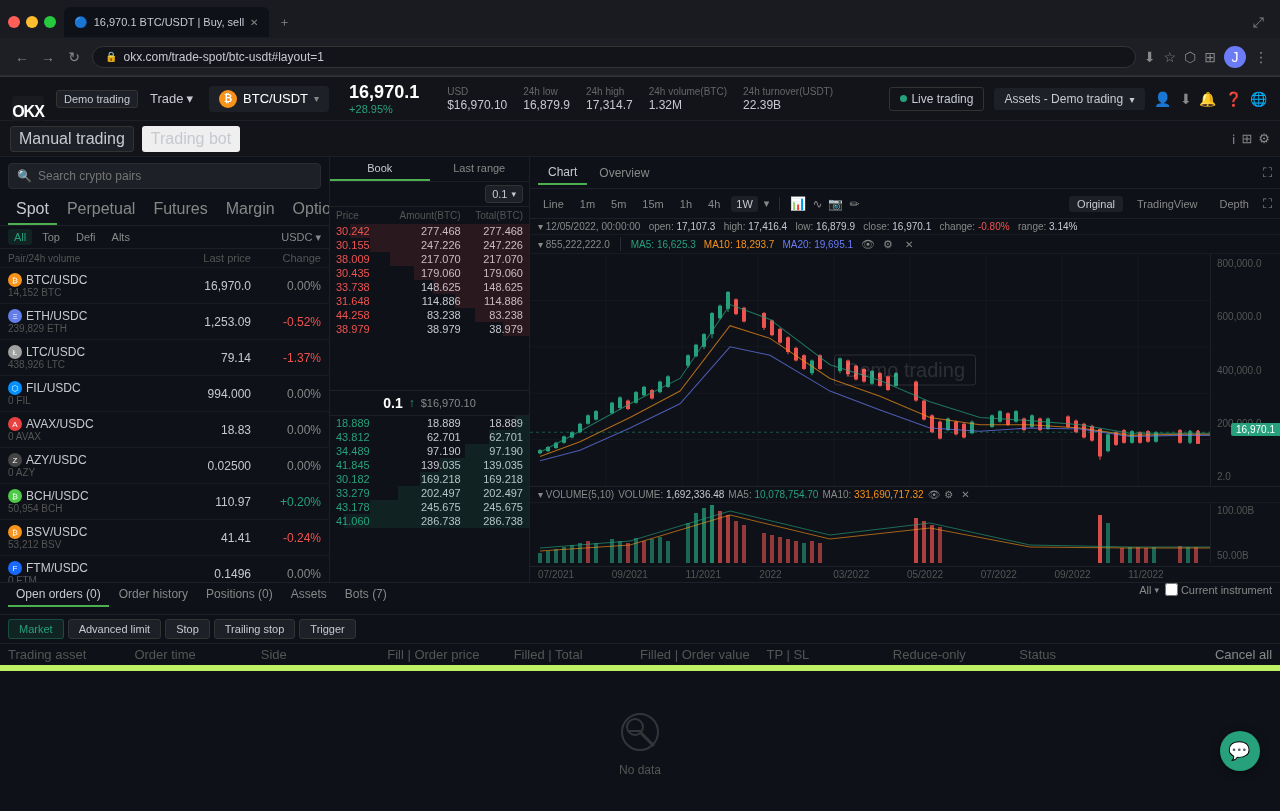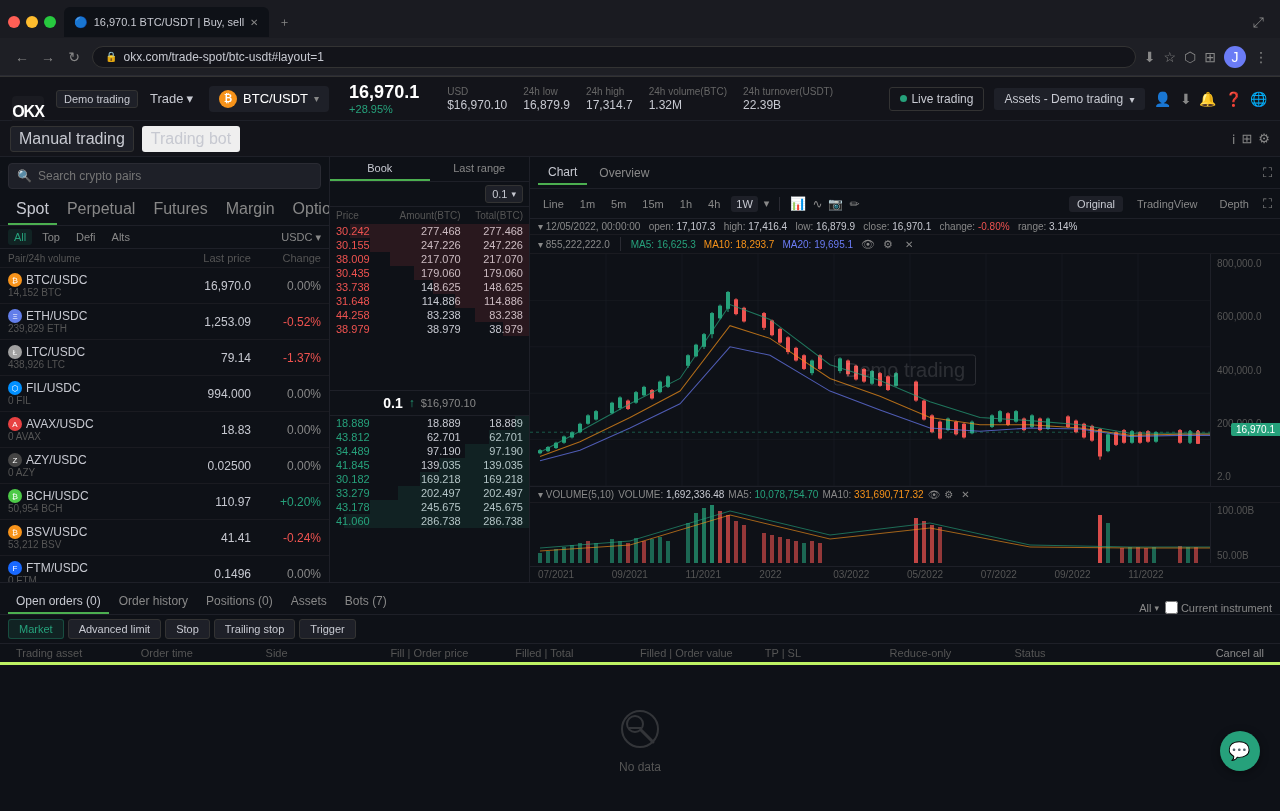--- a/index.html
+++ b/index.html
@@ -131,30 +131,30 @@
     .ma10 { color: #f7931a; }
     .ma20 { color: #6b7cf6; }
     .demo-watermark { position: absolute; left: 50%; top: 50%; transform: translate(-50%, -50%); opacity: 0.15; font-size: 22px; color: white; border: 2px solid white; padding: 4px 12px; border-radius: 4px; pointer-events: none; }
     .price-axis { position: absolute; right: 0; top: 0; bottom: 0; width: 70px; border-left: 1px solid #1e2028; display: flex; flex-direction: column; justify-content: space-between; padding: 4px 6px; font-size: 10px; color: #555; }
     .chart-volume { height: 80px; border-top: 1px solid #1e2028; position: relative; background: #0e1117; }
     .vol-info-bar { padding: 2px 8px; font-size: 10px; color: #888; border-bottom: 1px solid #1a1b21; }
     .time-axis { display: flex; padding: 2px 8px; font-size: 10px; color: #555; border-top: 1px solid #1e2028; }
 
     
     .bottom-panel { height: 230px; border-top: 1px solid #1e2028; display: flex; flex-direction: column; flex-shrink: 0; }
-    .bp-tabs { display: flex; align-items: flex-end; height: 32px; border-bottom: 1px solid #1e2028; padding: 0 8px; gap: 2px; overflow-x: auto; }
+    .bp-tabs { display: flex; align-items: flex-start; height: 32px; border-bottom: 1px solid #1e2028; padding: 0 8px; gap: 2px; overflow-x: auto; }
     .bp-tab { padding: 4px 8px; font-size: 12px; color: #888; cursor: pointer; white-space: nowrap; border-bottom: 2px solid transparent; }
     .bp-tab.active { color: #c7c9d1; border-bottom-color: #4caf50; }
     .bp-order-btns { display: flex; align-items: flex-end; padding: 4px 8px; gap: 4px; border-bottom: 1px solid #1e2028; }
     .bp-order-btn { padding: 3px 10px; font-size: 11px; border-radius: 3px; cursor: pointer; background: #1e2028; color: #c7c9d1; border: 1px solid #333; }
     .bp-order-btn.active { background: #26a17b22; color: #26a17b; border-color: #26a17b55; }
     .bp-filter-right { margin-left: auto; display: flex; align-items: center; gap: 6px; font-size: 11px; color: #888; }
     .bp-content { flex: 1; display: flex; flex-direction: column; align-items: center; justify-content: center; gap: 6px; }
     .no-data-text { font-size: 12px; color: #555; }
-    .bp-table-header { display: flex; padding: 3px 16px; font-size: 11px; color: #555; border-bottom: 3px solid #bef264; }
+    .bp-table-header { display: flex; padding: 3px 8px; font-size: 13px; color: #555; border-bottom: 6px solid #bef264; }
     .bp-th { flex: 1; }
 
     
     ::-webkit-scrollbar { width: 4px; height: 4px; }
     ::-webkit-scrollbar-track { background: #0e1117; }
     ::-webkit-scrollbar-thumb { background: #2a2b33; border-radius: 2px; }
 
     .chart-wrapper { display: flex; flex-direction: column; flex: 1; overflow: hidden; }
     .info-close { cursor: pointer; color: #888; font-size: 10px; margin-left: 4px; }
     .ob-up-arrow { color: #26a17b; font-size: 12px; }

